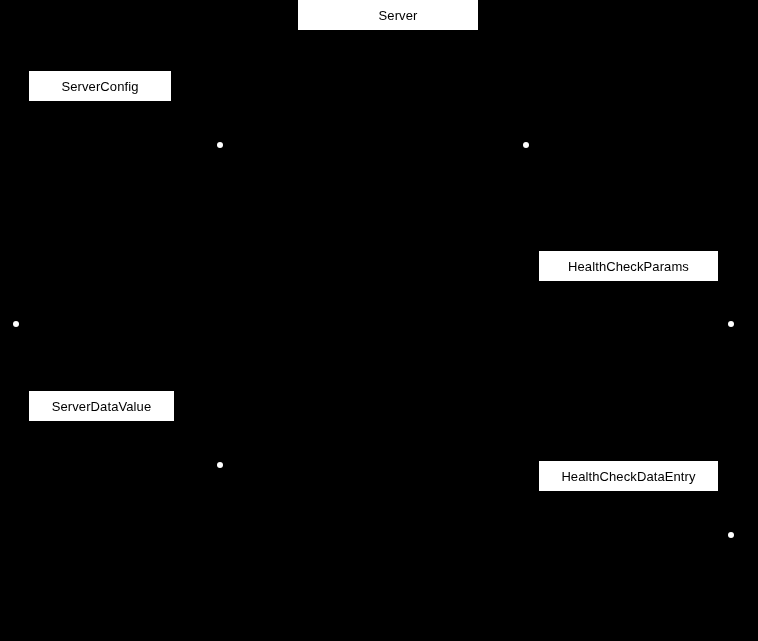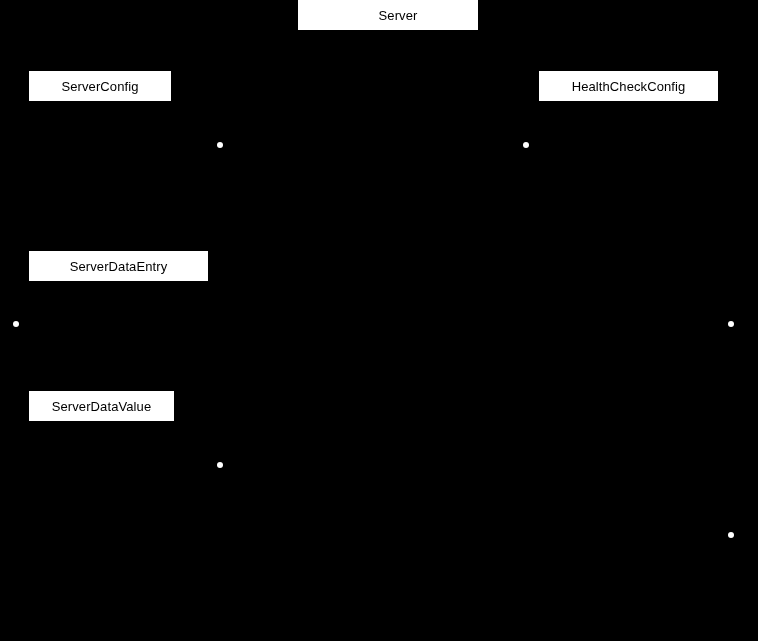--- a/index.html
+++ b/index.html
@@ -49,28 +49,28 @@
 <body>
 
 <div id="canvas" style="width: 758px; height: 641px; background: rgb(0, 0, 0);">
 
 <div class="node" style="left: 298px; top: 0px; width: 180px; height: 30px; background: rgb(255, 255, 255); color: rgb(0, 0, 0); padding-left: 20px;">
       <span class="node-label">Server</span>
     </div>
     <div class="node" style="left: 29px; top: 71px; width: 142px; height: 30px; background: rgb(255, 255, 255); color: rgb(0, 0, 0);">
       <span class="node-label">ServerConfig</span>
     </div>
-    <div class="node" style="left: 539px; top: 71px; width: 179px; height: 30px; background: rgb(255, 255, 255); color: rgb(0, 0, 0);">
-      <span class="node-label">HealthCheckConfig</span>
-    </div>
-    <div class="node" style="left: 29px; top: 251px; width: 179px; height: 30px; background: rgb(255, 255, 255); color: rgb(0, 0, 0);">
-      <span class="node-label">ServerDataEntry</span>
+    <div class="node" style="left: 539px; top: 251px; width: 179px; height: 30px; background: rgb(255, 255, 255); color: rgb(0, 0, 0);">
+      <span class="node-label">HealthCheckParams</span>
     </div>
     <div class="node" style="left: 29px; top: 391px; width: 145px; height: 30px; background: rgb(255, 255, 255); color: rgb(0, 0, 0);">
       <span class="node-label">ServerDataValue</span>
+    </div>
+    <div class="node" style="left: 539px; top: 461px; width: 179px; height: 30px; background: rgb(255, 255, 255); color: rgb(0, 0, 0);">
+      <span class="node-label">HealthCheckDataEntry</span>
     </div>
     <div class="marker" style="left: 217px; top: 142px; background: rgb(255, 255, 255);"></div>
     <div class="marker" style="left: 523px; top: 142px; background: rgb(255, 255, 255);"></div>
     <div class="marker" style="left: 13px; top: 321px; background: rgb(255, 255, 255);"></div>
     <div class="marker" style="left: 728px; top: 321px; background: rgb(255, 255, 255);"></div>
     <div class="marker" style="left: 217px; top: 462px; background: rgb(255, 255, 255);"></div>
     <div class="marker" style="left: 728px; top: 532px; background: rgb(255, 255, 255);"></div>
   </div>
 
 </body></html>

